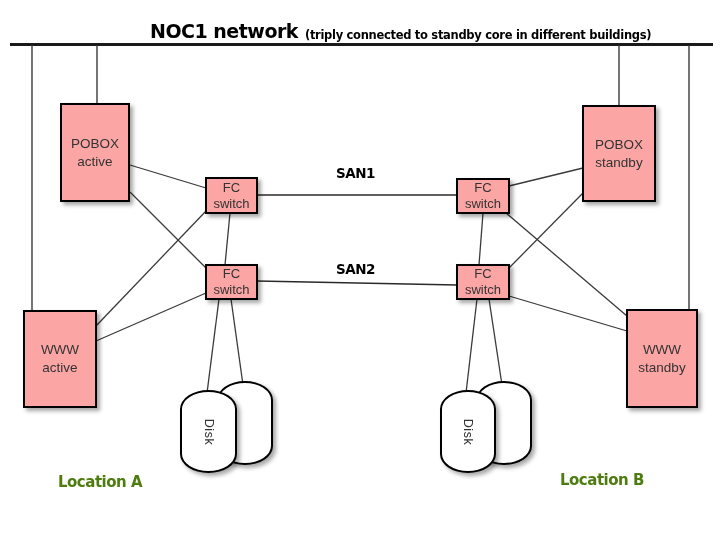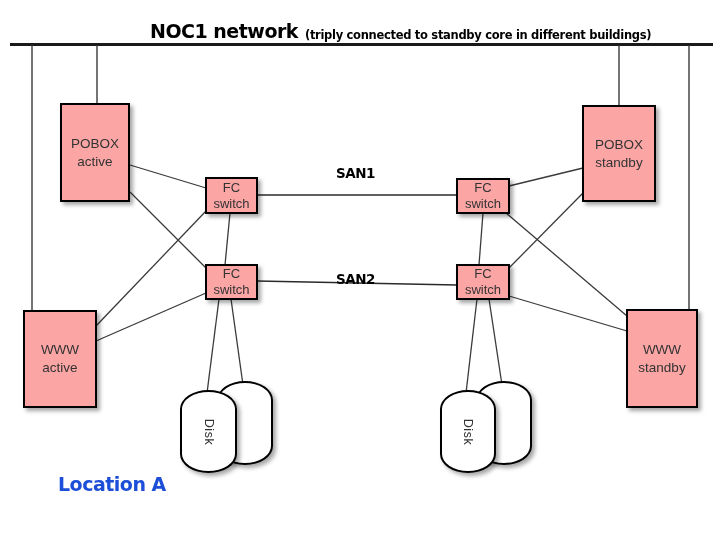--- a/index.html
+++ b/index.html
@@ -32,21 +32,21 @@
     transform:translate(-50%,-50%) rotate(90deg);
     font-size:12.5px;color:#333;white-space:nowrap;letter-spacing:0.5px;
   }
   
   .san-label{
     position:absolute;font-family:"DejaVu Sans",sans-serif;font-weight:bold;
     font-size:13.5px;letter-spacing:-0.5px;color:#000000;
   }
   .loc-label{
     position:absolute;font-family:"DejaVu Sans",sans-serif;font-weight:bold;
-    font-size:19px;letter-spacing:-0.5px;color:#1d4ed8;
+    font-size:15px;letter-spacing:-0.5px;color:#4d7c0f;
   }
 </style>
 </head>
 <body>
 
 <div id="stage">
 
   <div class="title-row">
     <span class="title-main">NOC1 network</span>
     <span class="title-sub">(triply connected to standby core in different buildings)</span>
@@ -130,17 +130,18 @@
   <div class="cyl" style="left:180px;top:390px;width:57px;height:83px;">
     <span class="vtext">Disk</span>
   </div>
 
   <div class="cyl" style="left:476px;top:381px;width:56px;height:84px;"></div>
   <div class="cyl" style="left:440px;top:390px;width:56px;height:83px;">
     <span class="vtext">Disk</span>
   </div>
 
   <div class="san-label" style="left:336px;top:165px;">SAN1</div>
-  <div class="san-label" style="left:336px;top:271px;">SAN2</div>
+  <div class="san-label" style="left:336px;top:261px;">SAN2</div>
 
   <div class="loc-label" style="left:58px;top:473px;">Location A</div>
+  <div class="loc-label" style="left:560px;top:471px;">Location B</div>
 
 </div>
 
 </body></html>

